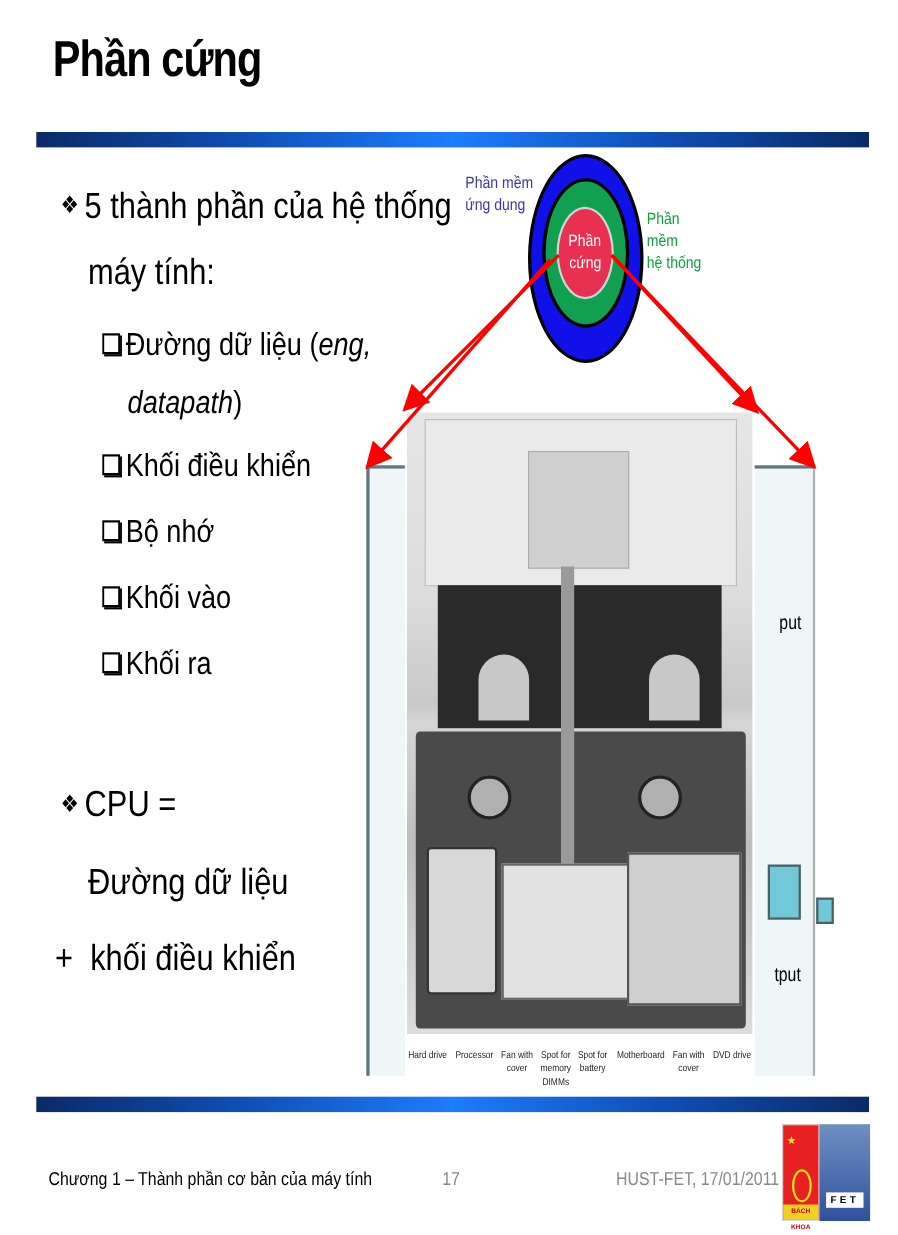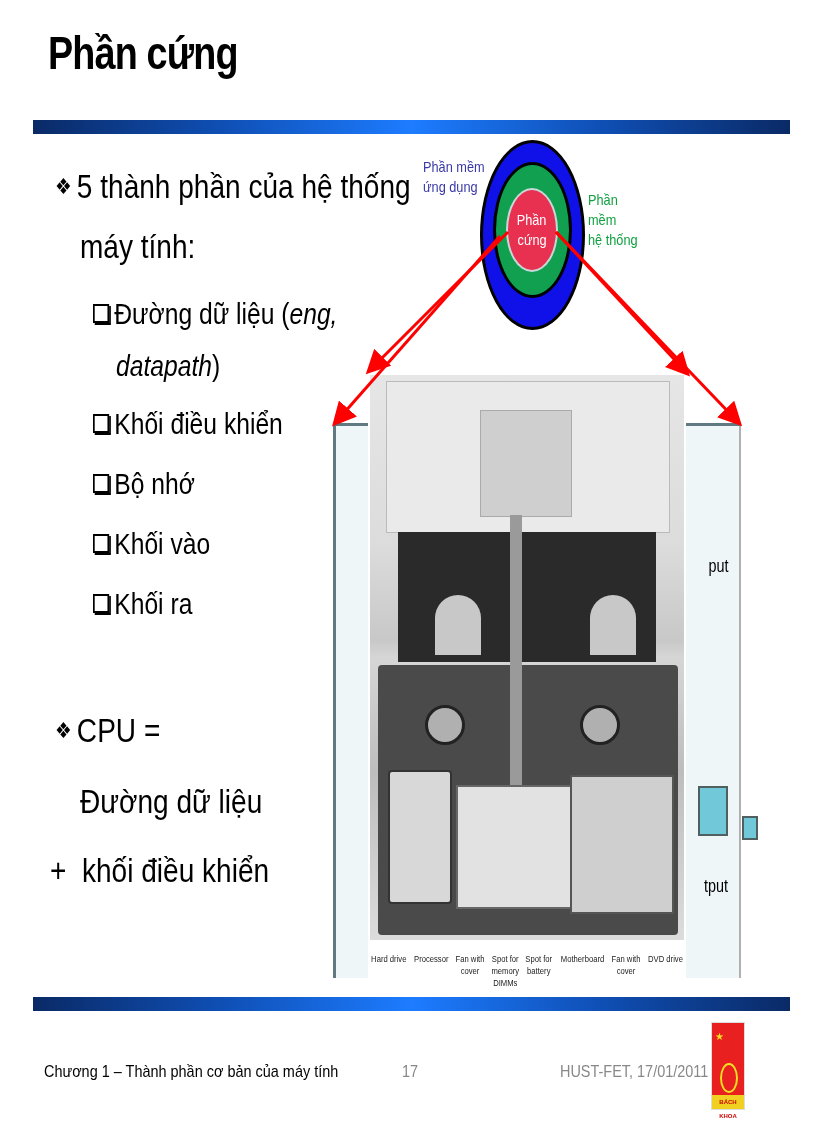--- a/index.html
+++ b/index.html
@@ -187,13 +187,16 @@
 <div class="footer-left">Chương 1 – Thành phần cơ bản của máy tính</div>
 <div class="footer-page">17</div>
 <div class="footer-right">HUST-FET, 17/01/2011</div>
 
 <div class="logo">
   <div class="logo-bk">
     <span class="star">★</span>
     <div class="ring"></div>
     <div class="base">BÁCH KHOA</div>
   </div>
+  <div class="logo-fet">
+    <div class="fet">FET</div>
+  </div>
 </div>
 
 </body></html>

